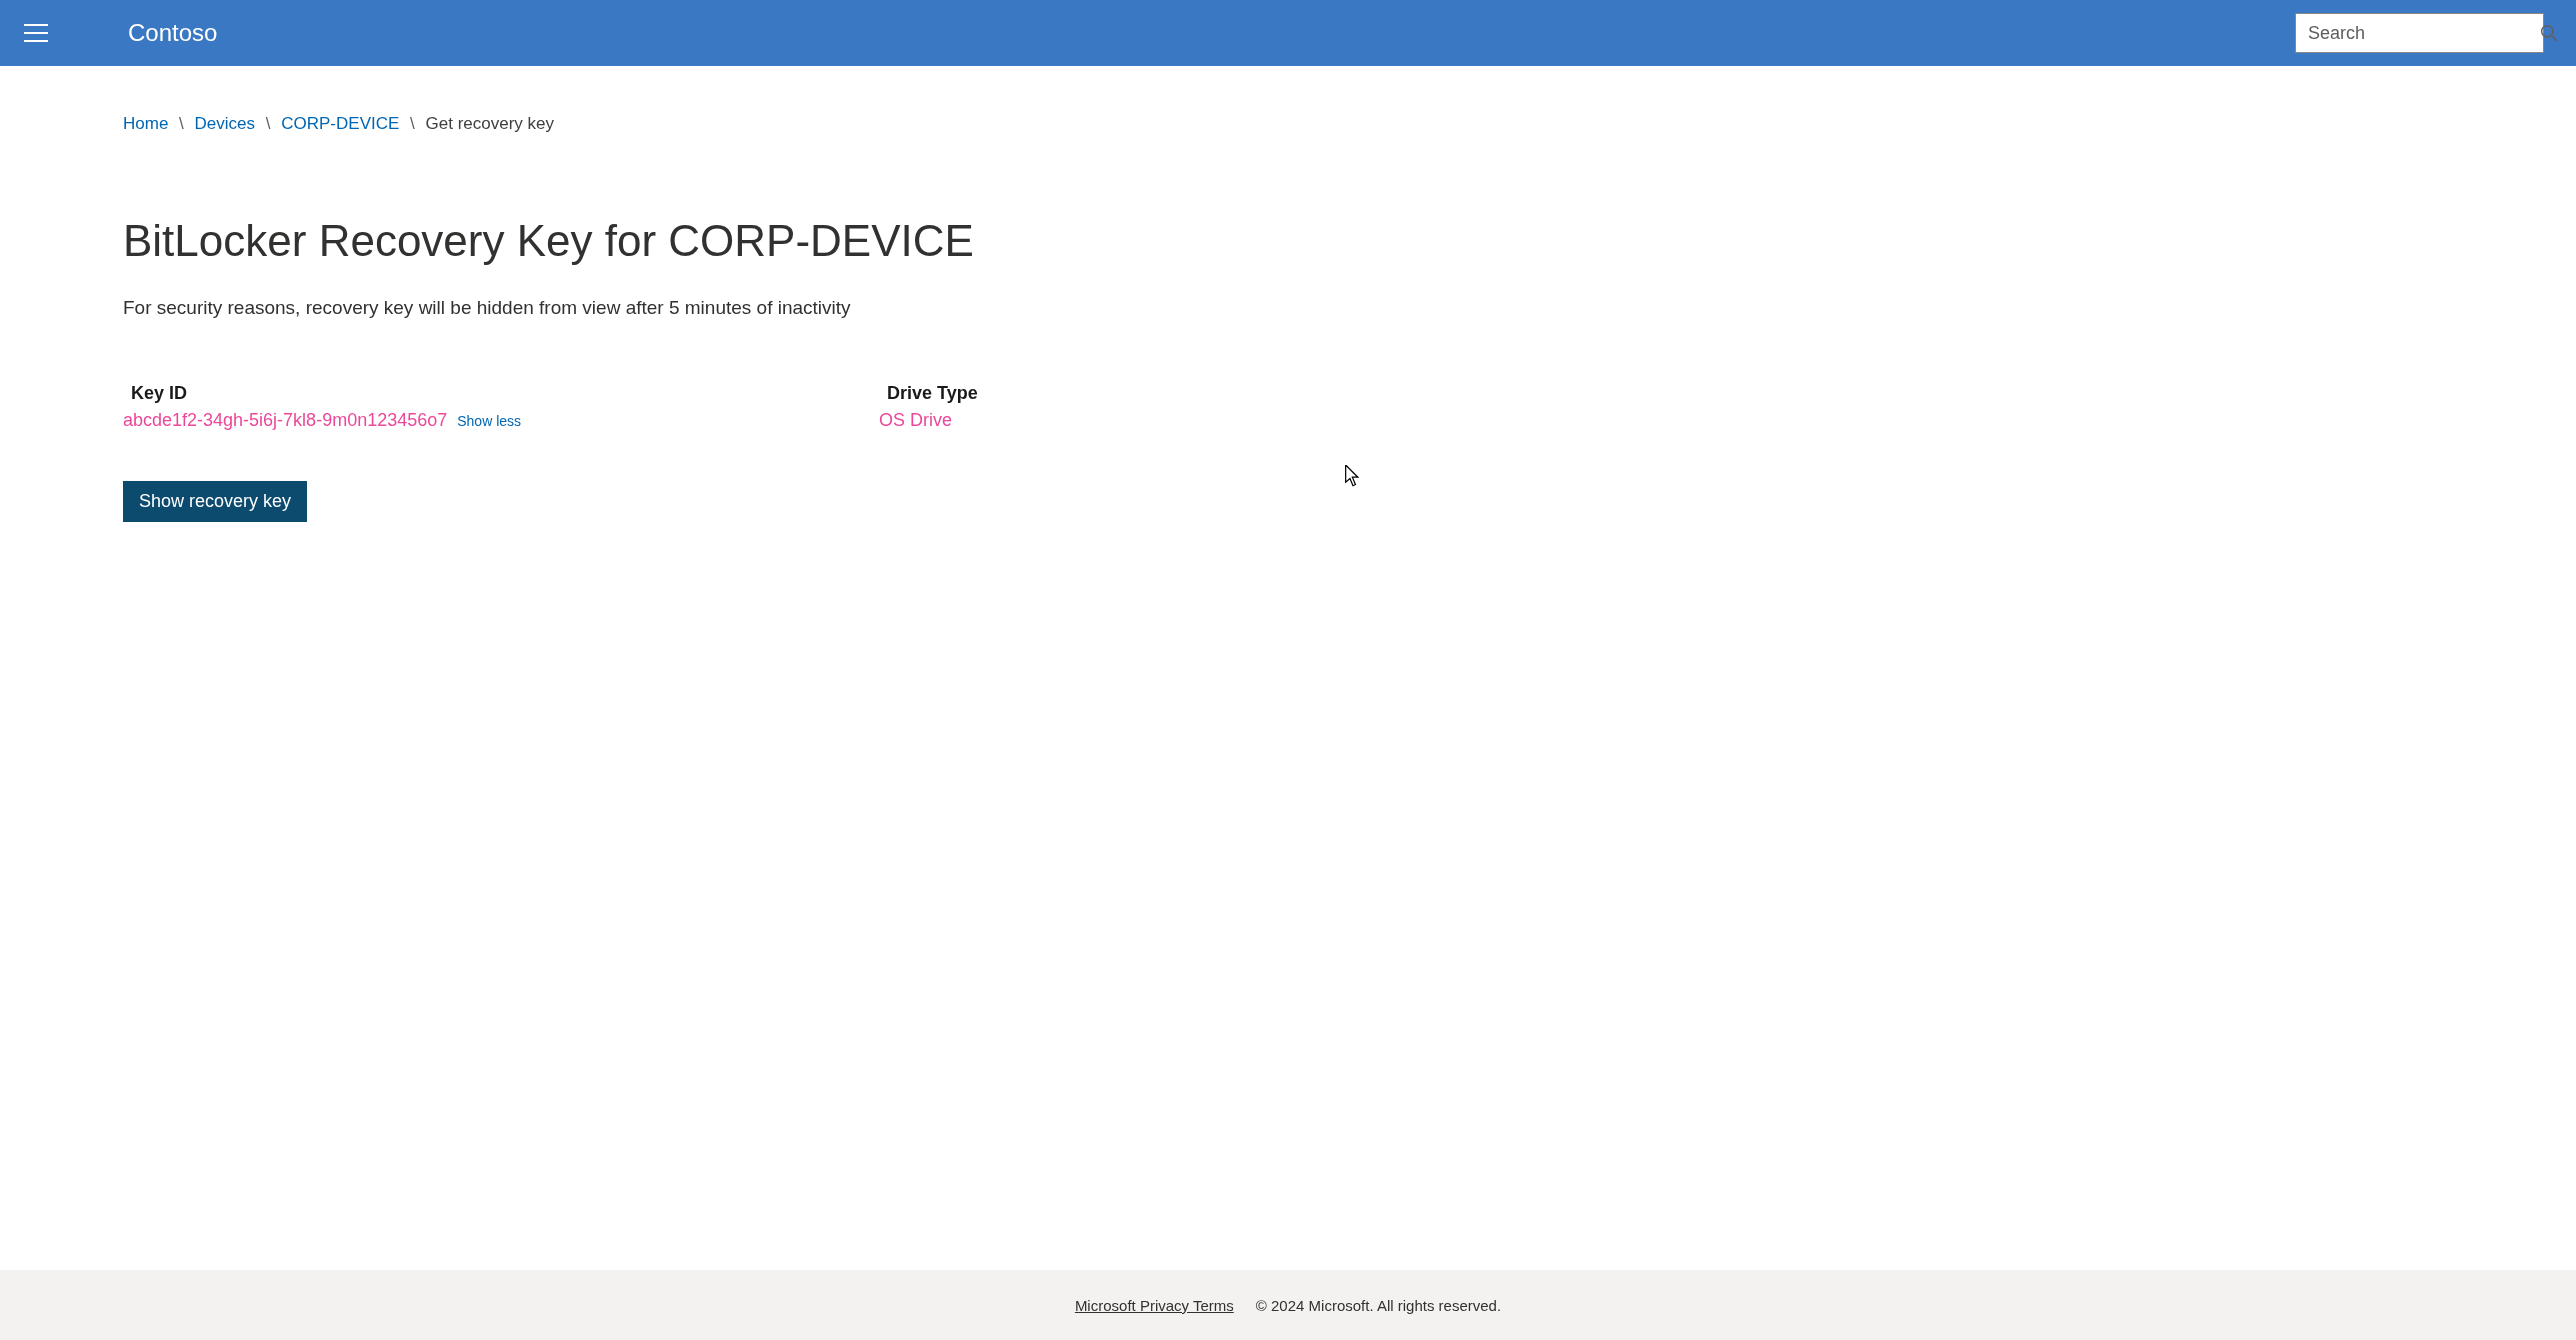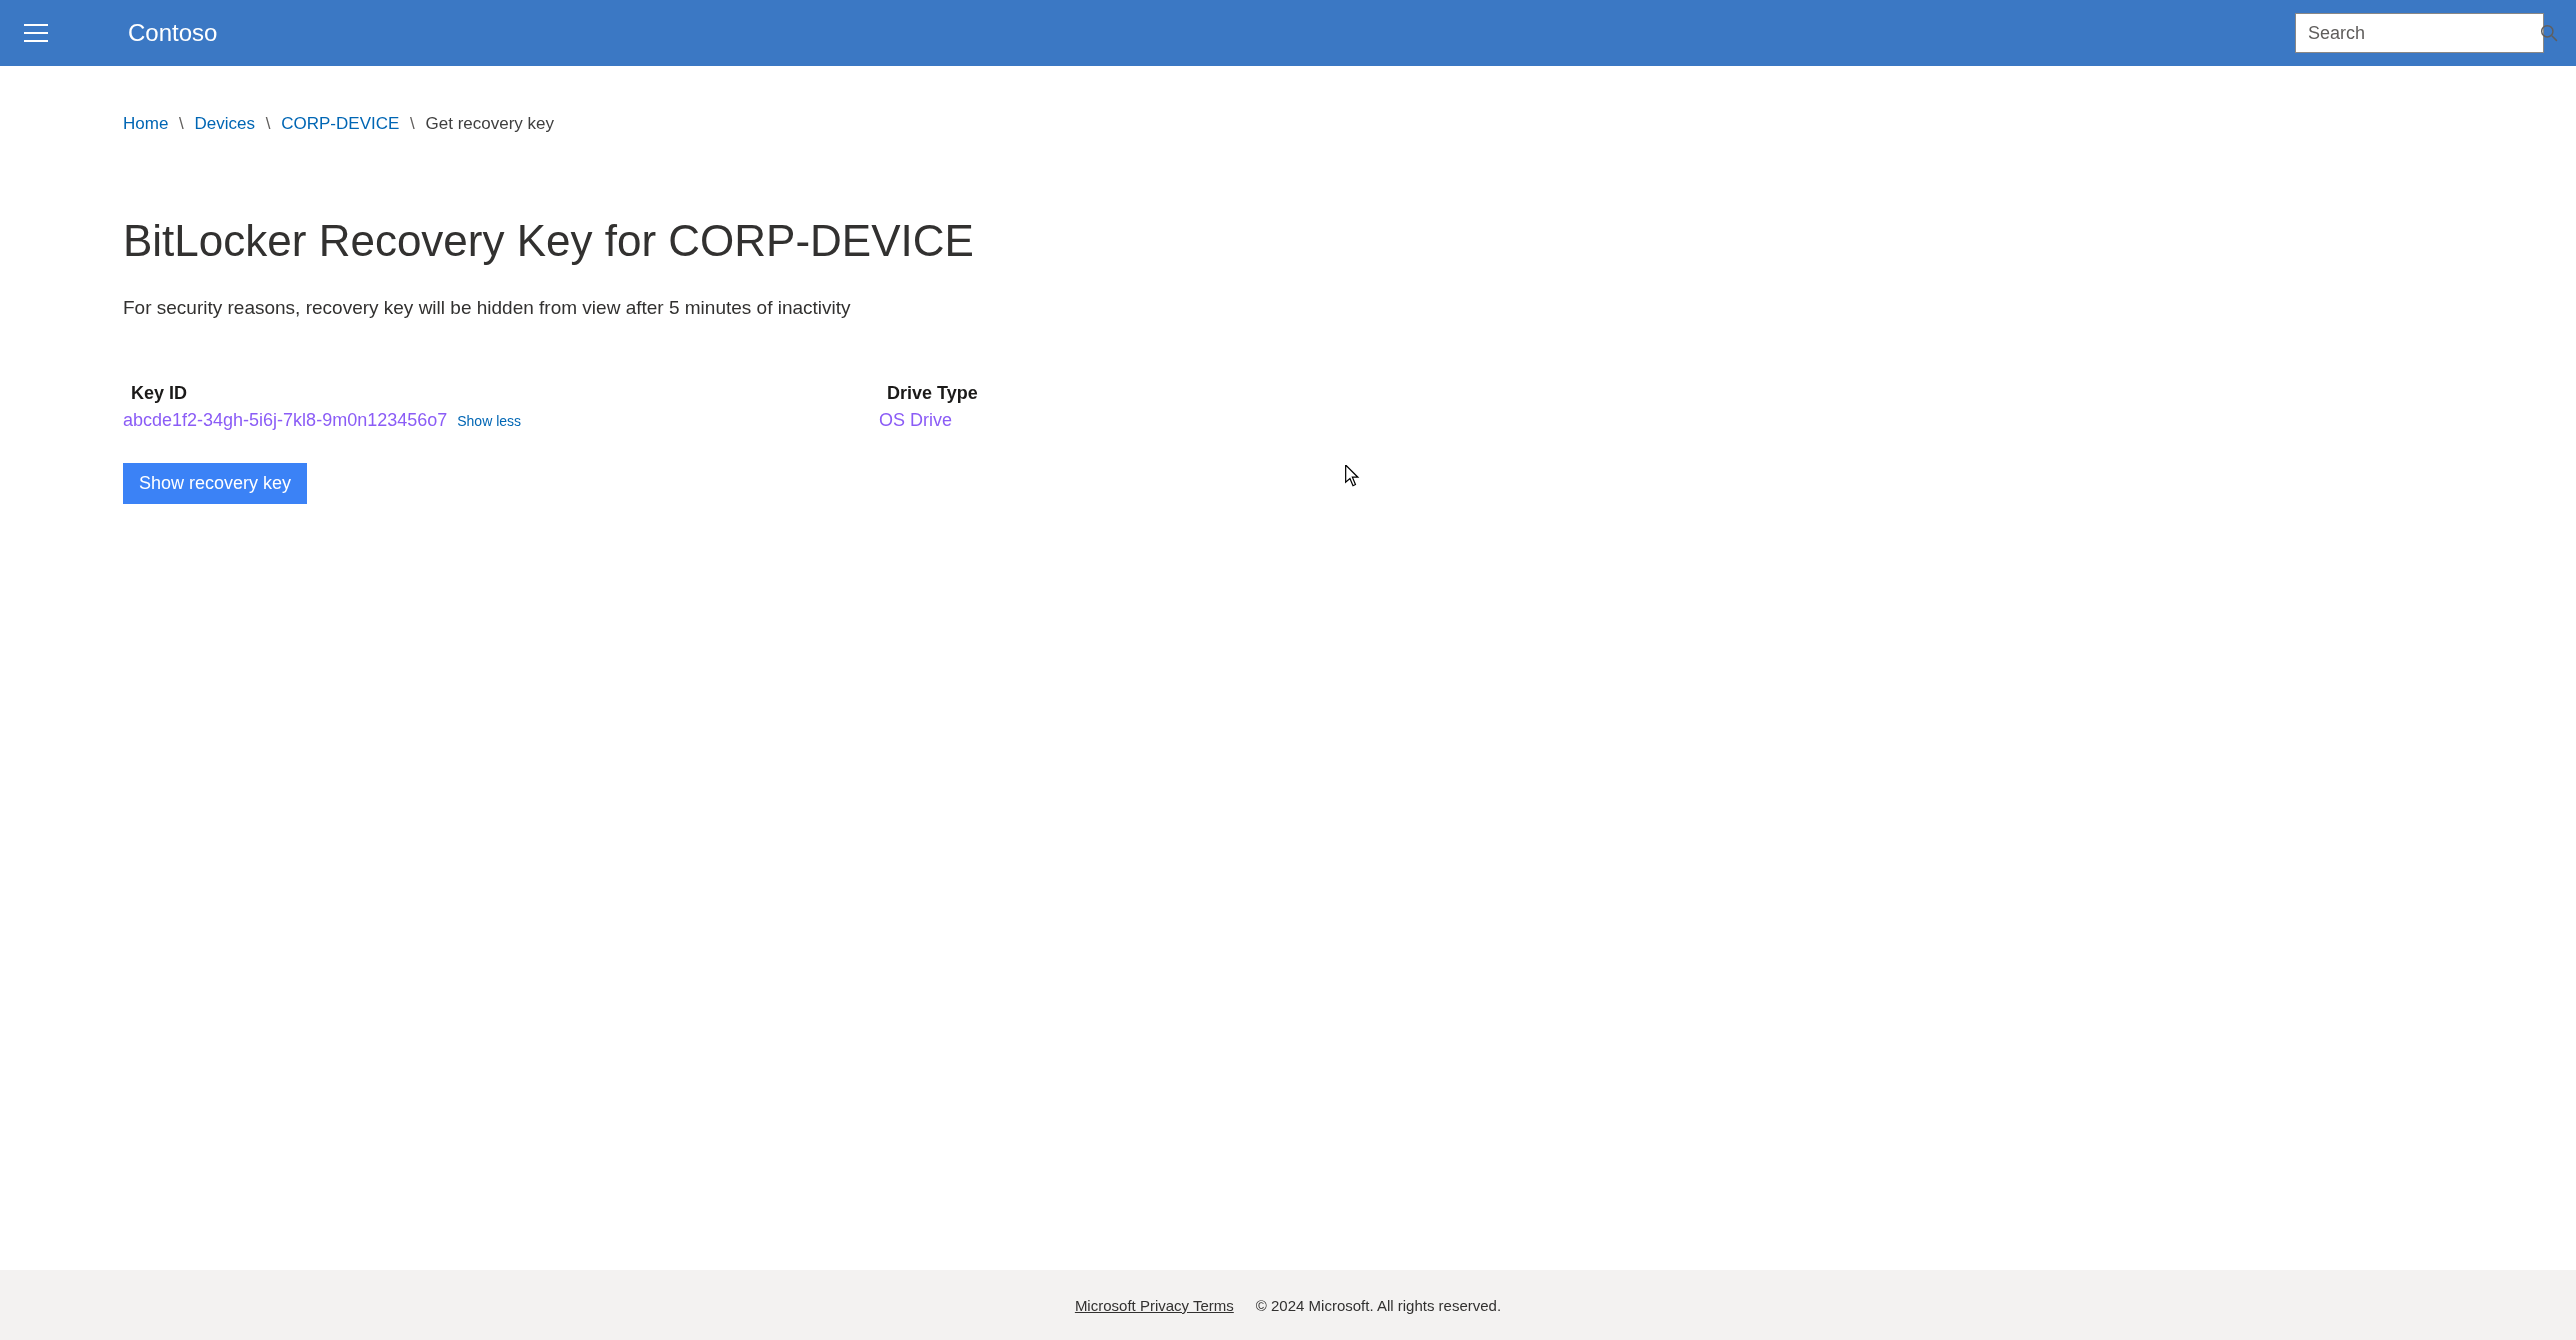--- a/index.html
+++ b/index.html
@@ -124,30 +124,30 @@
       margin-left: 8px;
     }
     .detail-value-row {
       margin-top: 6px;
       display: flex;
       align-items: baseline;
       gap: 10px;
     }
     .detail-value {
       font-size: 18px;
-      color: #8b5cf6;
+      color: #ec4899;
     }
     .show-less {
       font-size: 14px;
       color: #0066b4;
       cursor: pointer;
     }
     .primary-button {
-      margin-top: 32px;
-      background: #3b82f6;
+      margin-top: 50px;
+      background: #0c4a6e;
       color: #ffffff;
       border: none;
       padding: 10px 16px;
       font-size: 18px;
       cursor: pointer;
       font-family: inherit;
     }
     .footer {
       background: #f3f2f1;
       height: 70px;

